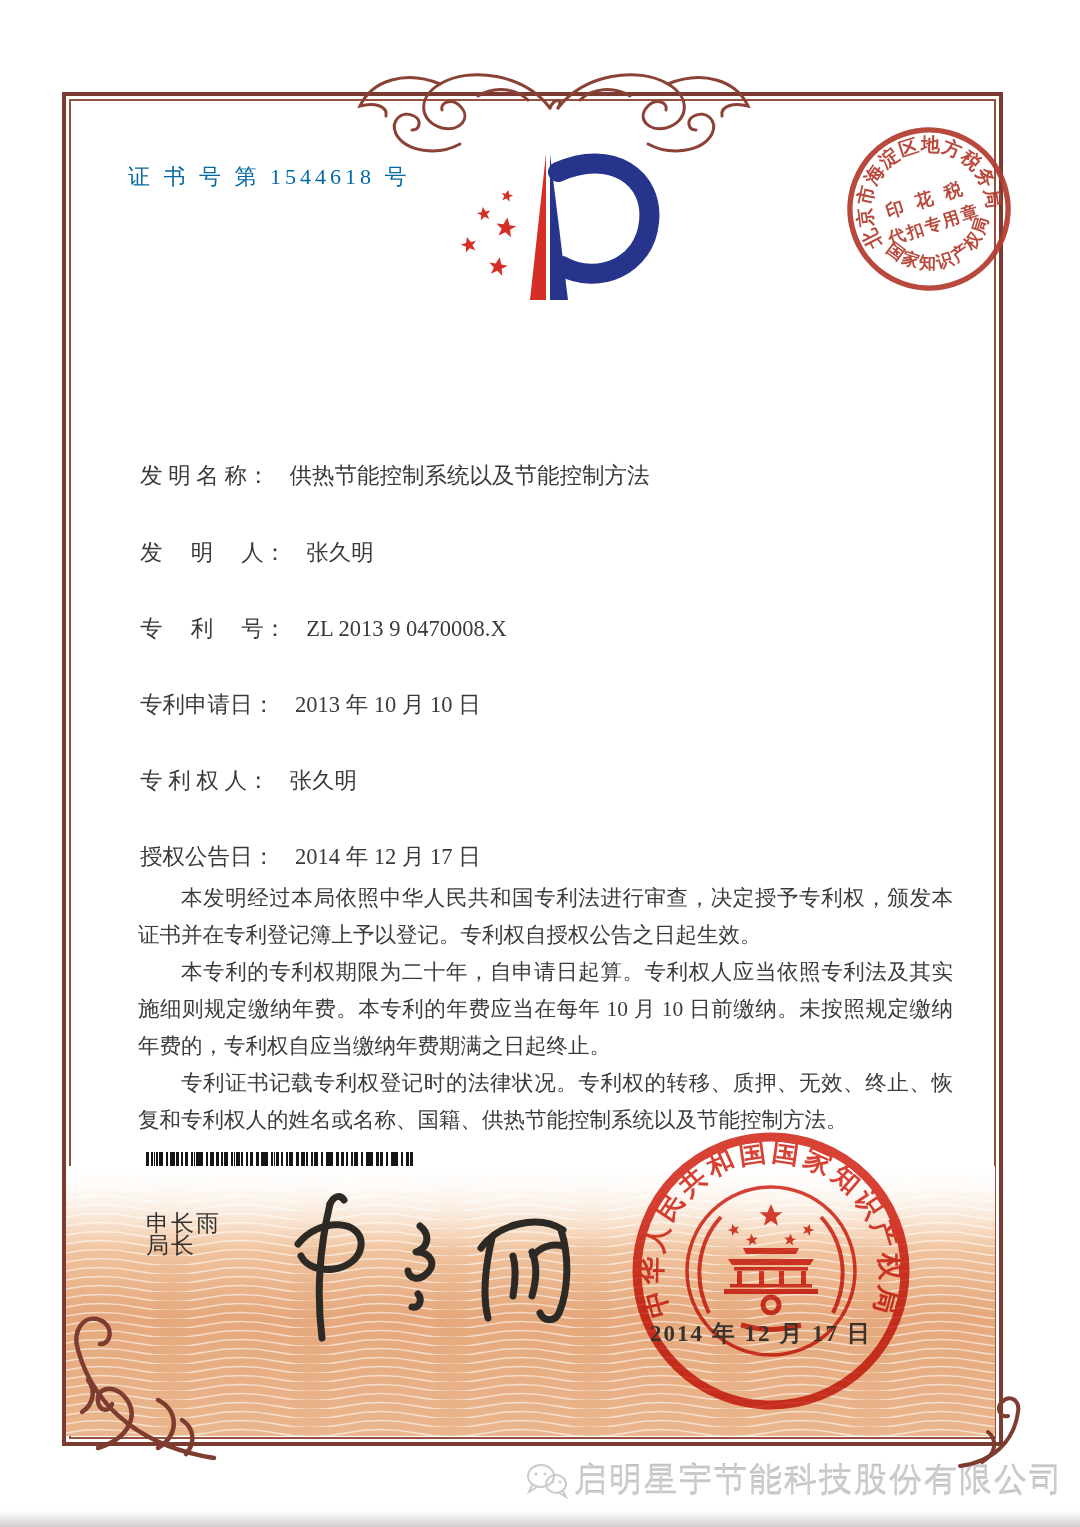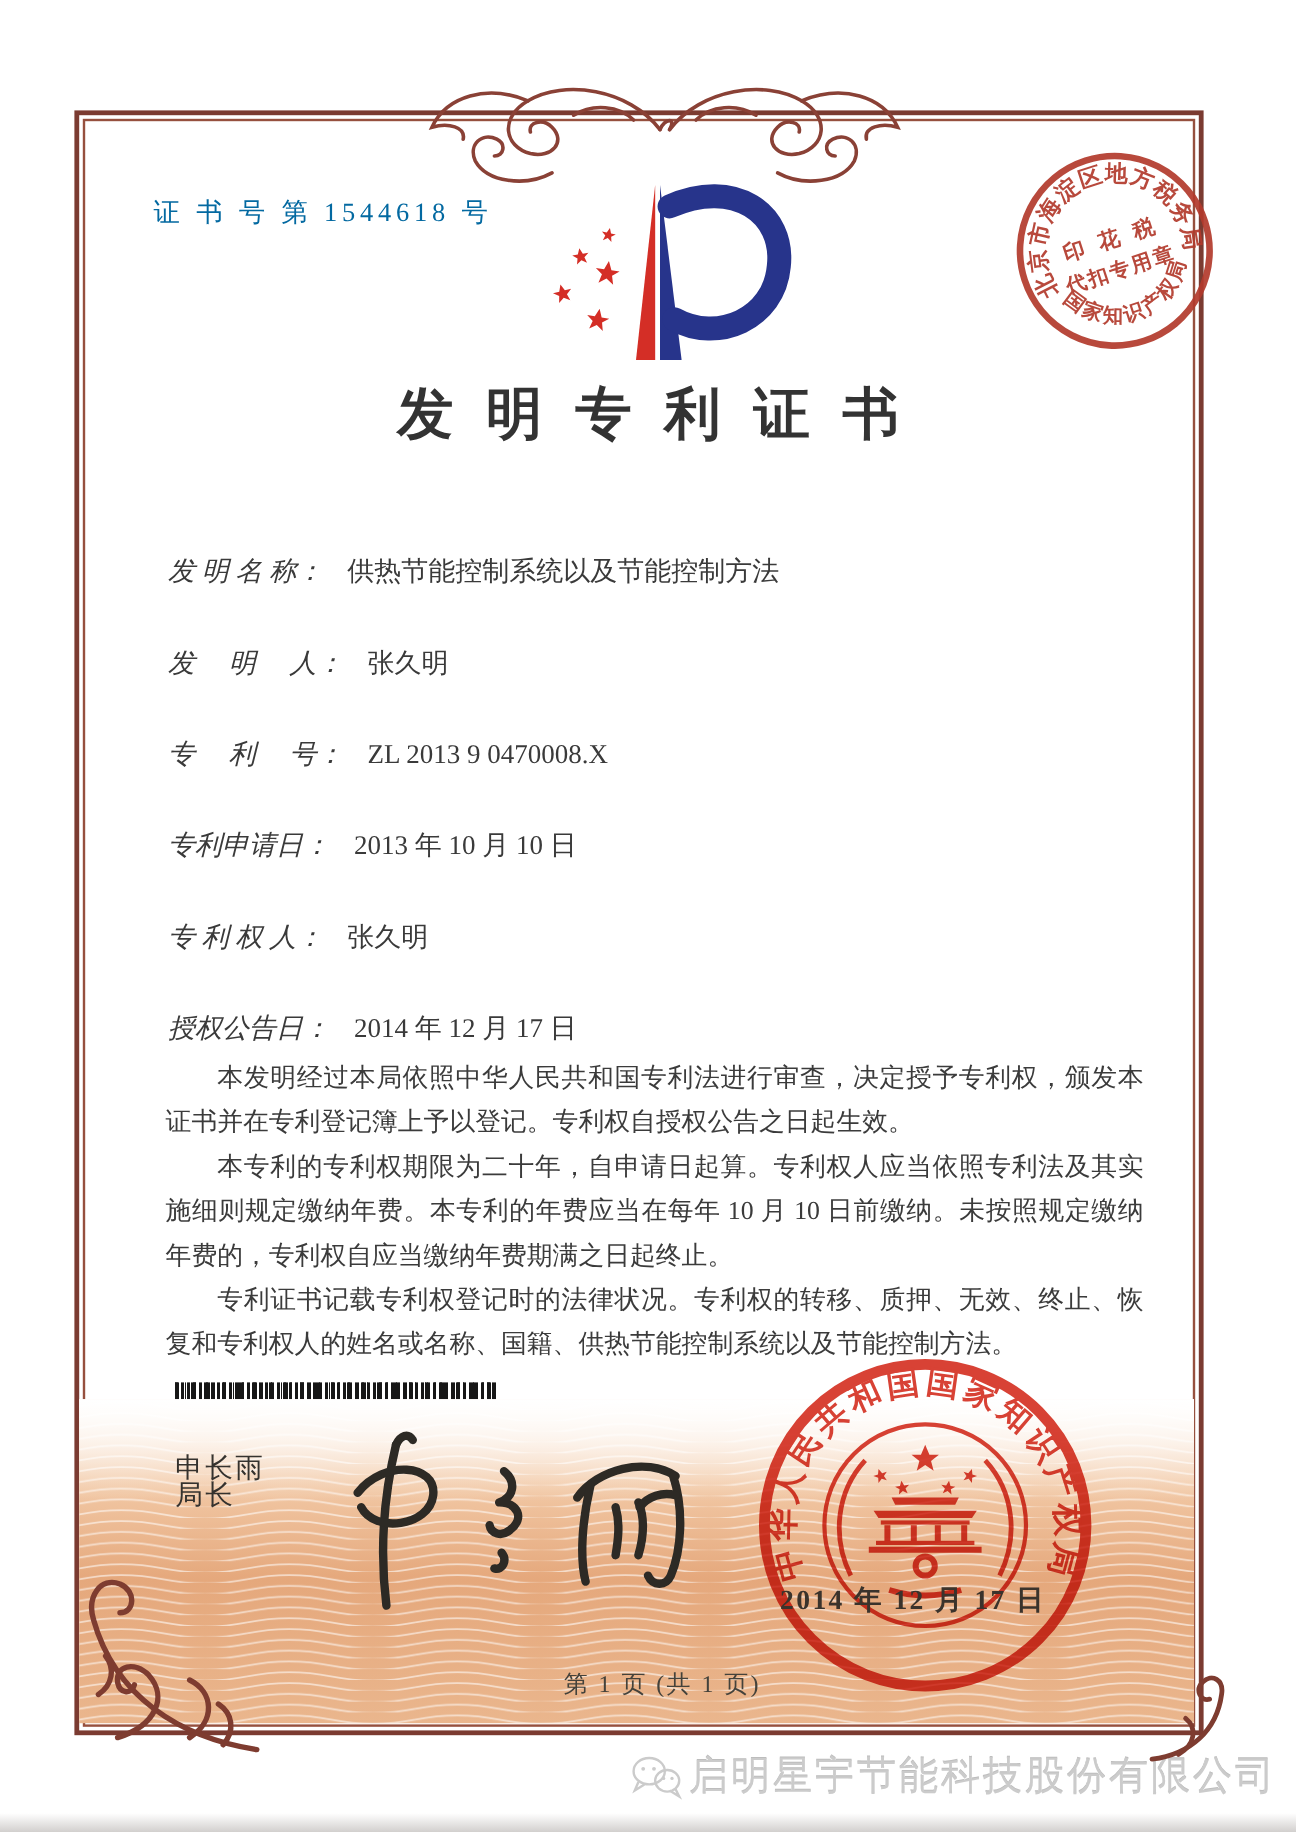--- a/index.html
+++ b/index.html
@@ -7,21 +7,21 @@
         font-family:"Liberation Serif","DejaVu Serif",serif;color:#3b3b3b;}
   
   .frame{position:absolute;left:62px;top:92px;width:933px;height:1346px;
          border:4px solid #7b3b31;}
   .frame::after{content:"";position:absolute;inset:3px;border:2px solid #96503e;}
   
   .cert-number{position:absolute;left:128px;top:162px;font-size:22px;letter-spacing:4px;color:#0369a1;}
   .title{position:absolute;left:170px;top:314px;width:740px;text-align:center;
          font-size:47px;font-weight:600;letter-spacing:0.58em;text-indent:0.58em;color:#333;}
   .field-row{position:absolute;left:140px;font-size:22.5px;color:#3a3a3a;white-space:nowrap;}
-  .field-row .lbl{display:inline-block;font-style:italic;}
+  .field-row .lbl{display:inline-block;}
   .field-row .val{margin-left:20px;}
   .paras{position:absolute;left:138px;top:880px;width:815px;font-size:21.5px;line-height:37px;
          text-align:justify;color:#3b3b3b;}
   .paras p{margin:0;text-indent:2em;font-family:Liberation Serif, serif;}
   
   .barcode{position:absolute;left:146px;top:1152px;width:268px;height:27px;background-color:#fff;
     background-image:
       repeating-linear-gradient(90deg,#161616 0 2px,transparent 2px 5px),
       repeating-linear-gradient(90deg,#161616 0 1px,transparent 1px 8px),
       repeating-linear-gradient(90deg,#161616 0 3px,transparent 3px 13px);}
@@ -122,21 +122,20 @@
         <textPath href="#taxTop" startOffset="50%" text-anchor="middle">北京市海淀区地方税务局</textPath>
       </text>
       <text font-size="17" font-weight="700" fill="#b23a2c" letter-spacing="2">
         <textPath href="#taxBot" startOffset="50%" text-anchor="middle">国家知识产权局</textPath>
       </text>
       <text y="-4" text-anchor="middle" font-size="18" font-weight="700" fill="#b23a2c" letter-spacing="4">印 花 税</text>
       <text y="22" text-anchor="middle" font-size="17" font-weight="700" fill="#b23a2c" letter-spacing="2">代扣专用章</text>
     </g>
   </svg>
 
-  <div class="title">发明专利证书</div>
 
   <div class="field-row" style="top:460px;">
     <span class="lbl">发 明 名 称：</span><span class="val">供热节能控制系统以及节能控制方法</span>
   </div>
   <div class="field-row" style="top:537px;">
     <span class="lbl">发　 明　 人：</span><span class="val">张久明</span>
   </div>
   <div class="field-row" style="top:613px;">
     <span class="lbl">专　 利　 号：</span><span class="val">ZL 2013 9 0470008.X</span>
   </div>
@@ -217,21 +216,20 @@
         <circle cx="0" cy="34" r="8" fill="none" stroke="#d32b1c" stroke-width="5"></circle>
         <path d="M -62,42 C -78,10 -74,-28 -50,-54" fill="none" stroke="#d32b1c" stroke-width="4"></path>
         <path d="M 62,42 C 78,10 74,-28 50,-54" fill="none" stroke="#d32b1c" stroke-width="4"></path>
         <path d="M -30,54 C -10,60 10,60 30,54" fill="none" stroke="#d32b1c" stroke-width="5"></path>
       </g>
     </g>
   </svg>
 
   <div class="stamp-date">2014 年 12 月 17 日</div>
 
-  <div class="page-footer">第 1 页 (共 1 页)</div>
 
   <div class="watermark">
     <svg width="46" height="40" viewBox="0 0 46 40">
       <g stroke="#cbcbcb" stroke-width="2" fill="none">
         <ellipse cx="17" cy="15" rx="13" ry="11"></ellipse>
         <path d="M8,24 L5,31 L13,26"></path>
         <ellipse cx="32" cy="23" rx="10" ry="9"></ellipse>
         <path d="M39,30 L42,36 L34,31"></path>
       </g>
       <g fill="#cbcbcb">

